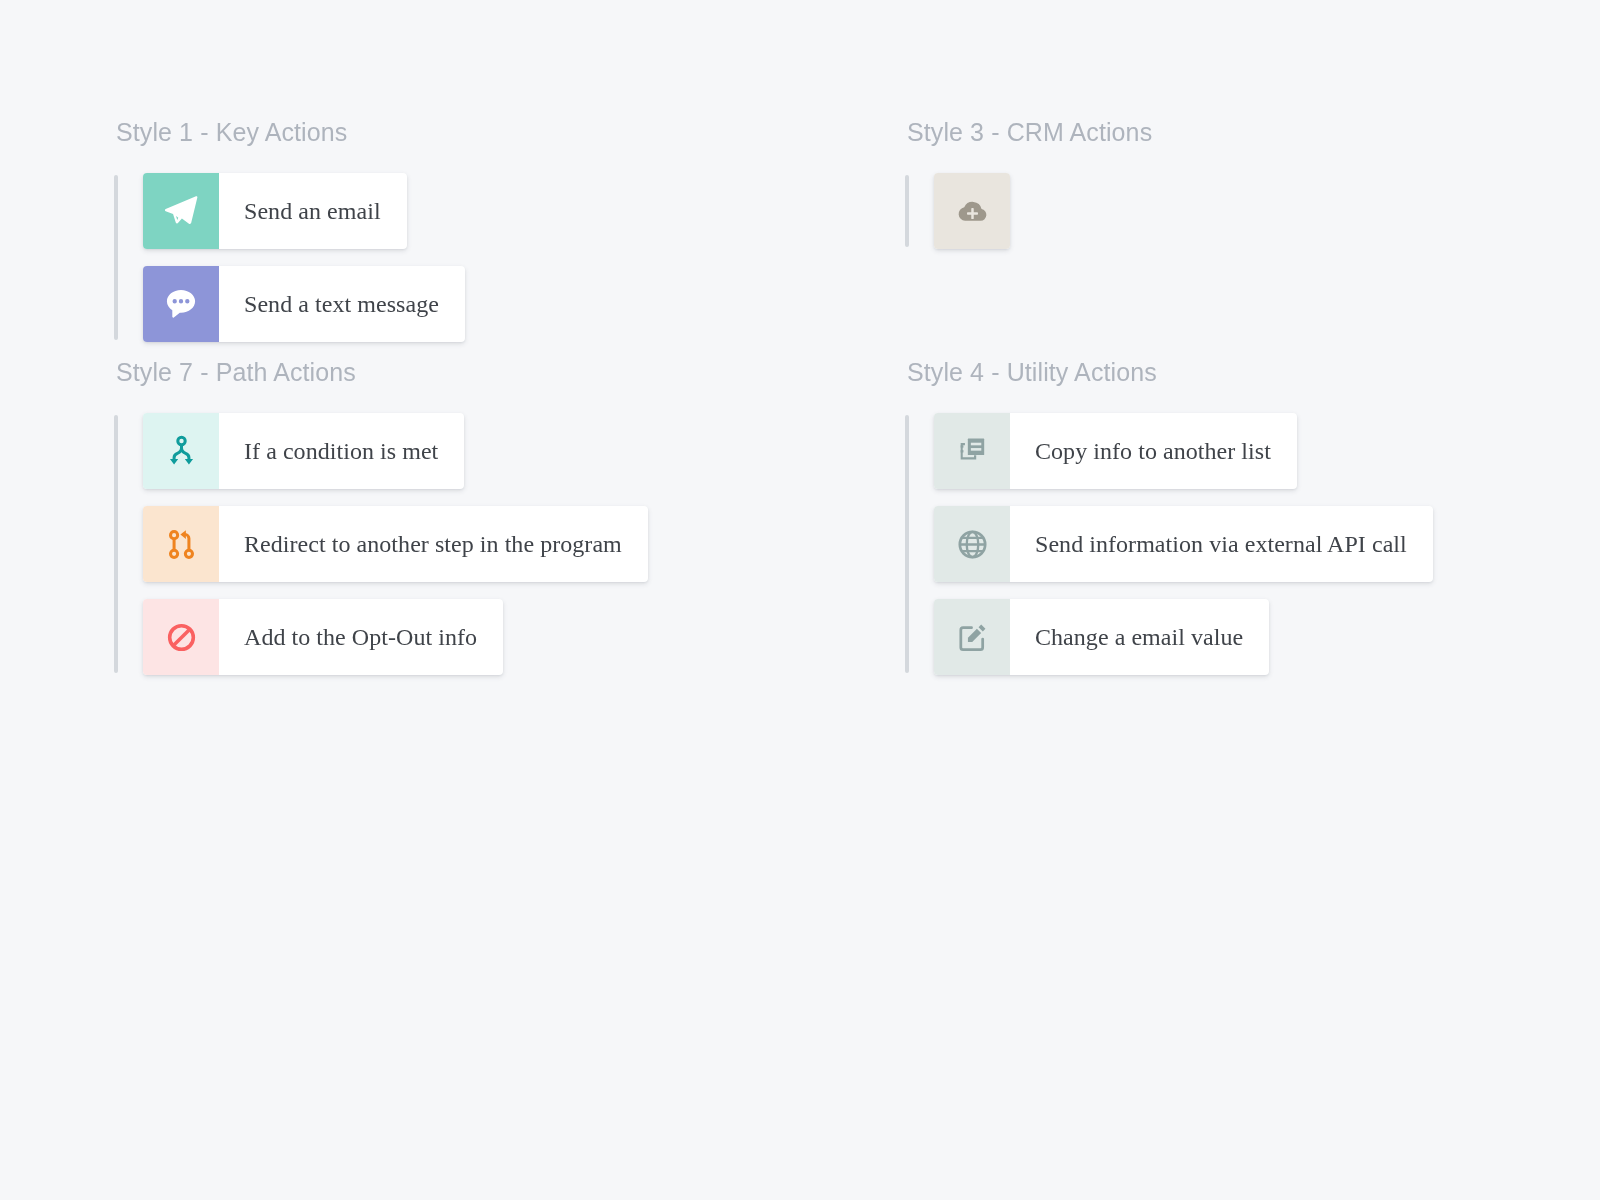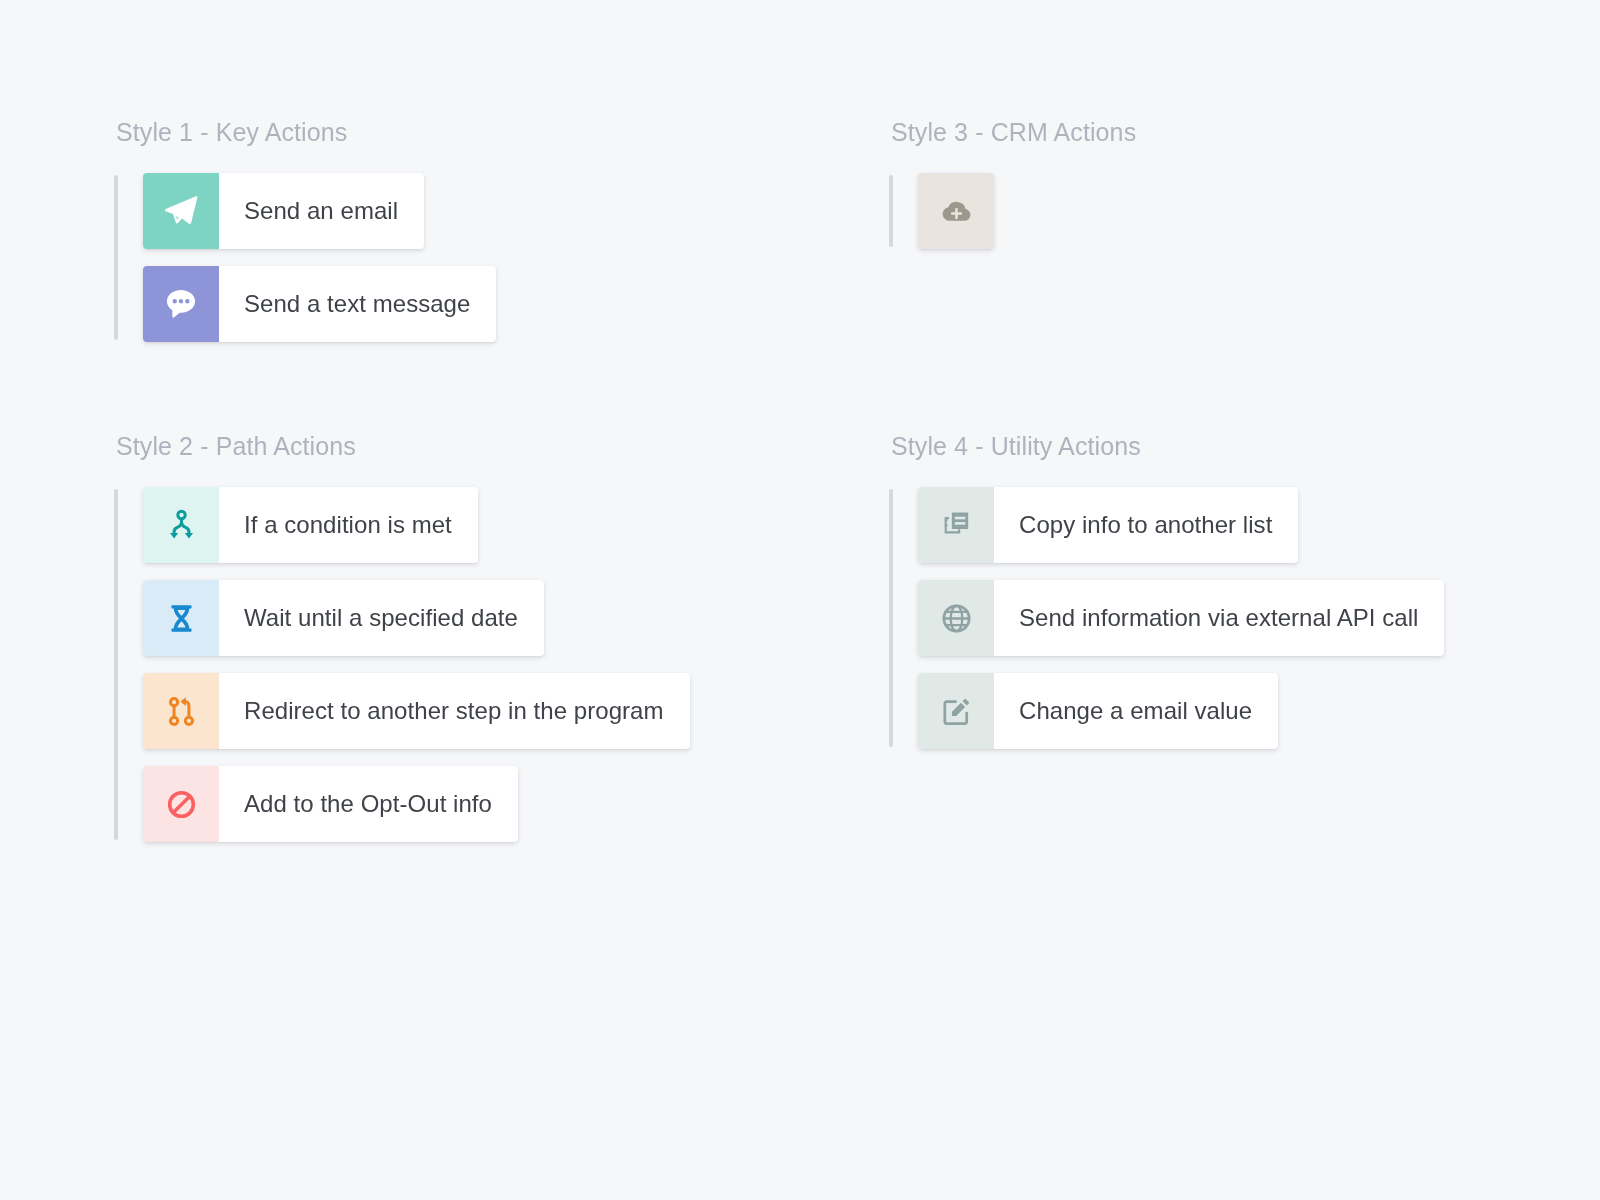--- a/index.html
+++ b/index.html
@@ -22,20 +22,21 @@
     padding: 118px 0 0 0;
   }
 
   .grid {
     display: grid;
     grid-template-columns: 775px 775px;
     grid-template-rows: auto auto;
     column-gap: 0px;
     row-gap: 90px;
     padding-left: 114px;
+    gap: 16px;
   }
 
   .group {
     position: relative;
   }
 
   .group-title {
     font-size: 25px;
     font-weight: 400;
     color: #aeb4bd;
@@ -57,20 +58,21 @@
     width: 4px;
     border-radius: 2px;
     background: #d4d8dd;
   }
 
   .chips {
     display: flex;
     flex-direction: column;
     align-items: flex-start;
     gap: 17px;
+    font-family: Liberation Serif, serif;
   }
 
   .chip {
     display: inline-flex;
     align-items: stretch;
     border-radius: 4px;
     background: #ffffff;
     box-shadow: 0 2px 5px rgba(70, 80, 95, 0.14), 0 1px 2px rgba(70, 80, 95, 0.08);
     overflow: hidden;
     cursor: pointer;
@@ -143,42 +145,33 @@
                 <svg viewBox="0 0 24 24">
         <path fill="#9e988c" d="M18.6 10.1A6.7 6.7 0 0 0 6 8.9a5 5 0 0 0 .6 9.9h11.3a4.4 4.4 0 0 0 .7-8.7Z"></path>
         <path fill="#e9e5de" d="M12.9 12.6V10c0-.3-.2-.5-.5-.5h-.8c-.3 0-.5.2-.5.5v2.6H8.5c-.3 0-.5.2-.5.5v.8c0 .3.2.5.5.5h2.6v2.6c0 .3.2.5.5.5h.8c.3 0 .5-.2.5-.5v-2.6H15.5c.3 0 .5-.2.5-.5v-.8c0-.3-.2-.5-.5-.5h-2.6Z"></path>
       </svg>
               </div>
             </div>
           </div>
         </div>
       </div>
       <div class="group">
-        <div class="group-title">Style 2 - Path Actions</div>
+        <div class="group-title">Style 7 - Path Actions</div>
         <div class="rail-wrap">
           <div class="rail" style="background: rgb(212, 216, 221);"></div>
           <div class="chips">
             <div class="chip">
               <div class="chip-icon glyph-sm" style="background: rgb(221, 244, 241);">
                 <svg viewBox="0 0 24 24">
         <circle cx="12" cy="4.4" r="2.7" fill="none" stroke="#0f9c9c" stroke-width="2.2"></circle>
         <path fill="none" stroke="#0f9c9c" stroke-width="2.2" d="M12 7.3v2.2c0 2.2-1.2 3.1-3 3.9-1.4.6-2.4 1.3-2.4 3.1v1.2M12 9.5c0 2.2 1.2 3.1 3 3.9 1.4.6 2.4 1.3 2.4 3.1v1.2"></path>
         <path fill="#0f9c9c" d="m6.6 21.4-3-4h6zM17.4 21.4l-3-4h6z"></path>
       </svg>
               </div>
               <div class="chip-label">If a condition is met</div>
-            </div>
-            <div class="chip">
-              <div class="chip-icon glyph-sm" style="background: rgb(217, 235, 247);">
-                <svg viewBox="0 0 24 24">
-        <path fill="#1789cc" d="M5.4 2.4h13.2c.4 0 .7.3.7.7v.9c0 .4-.3.7-.7.7h-.9c-.2 2.9-1.7 5.3-3.9 7.3 2.2 2 3.7 4.4 3.9 7.3h.9c.4 0 .7.3.7.7v.9c0 .4-.3.7-.7.7H5.4a.7.7 0 0 1-.7-.7v-.9c0-.4.3-.7.7-.7h.9c.2-2.9 1.7-5.3 3.9-7.3-2.2-2-3.7-4.4-3.9-7.3h-.9a.7.7 0 0 1-.7-.7v-.9c0-.4.3-.7.7-.7Z"></path>
-        <path fill="#d9ebf7" d="M12 10c1.4-1.2 2.4-2.6 2.8-4.2H9.2c.4 1.6 1.4 3 2.8 4.2Zm0 4c-1.5 1.3-2.5 2.8-2.9 4.5h5.8c-.4-1.7-1.4-3.2-2.9-4.5Z"></path>
-      </svg>
-              </div>
-              <div class="chip-label">Wait until a specified date</div>
             </div>
             <div class="chip">
               <div class="chip-icon glyph-sm" style="background: rgb(251, 229, 207);">
                 <svg viewBox="0 0 24 24">
         <circle cx="6.6" cy="5.2" r="2.6" fill="none" stroke="#ef8420" stroke-width="2.2"></circle>
         <circle cx="6.6" cy="18.8" r="2.6" fill="none" stroke="#ef8420" stroke-width="2.2"></circle>
         <circle cx="17.4" cy="18.8" r="2.6" fill="none" stroke="#ef8420" stroke-width="2.2"></circle>
         <path fill="none" stroke="#ef8420" stroke-width="2.2" d="M6.6 7.8v8.4M17.4 16.2V7.6a2.8 2.8 0 0 0-2.8-2.8h-2.1"></path>
         <path fill="#ef8420" d="m15.2 1.6-4 3.2 4 3.2z"></path>
       </svg>

